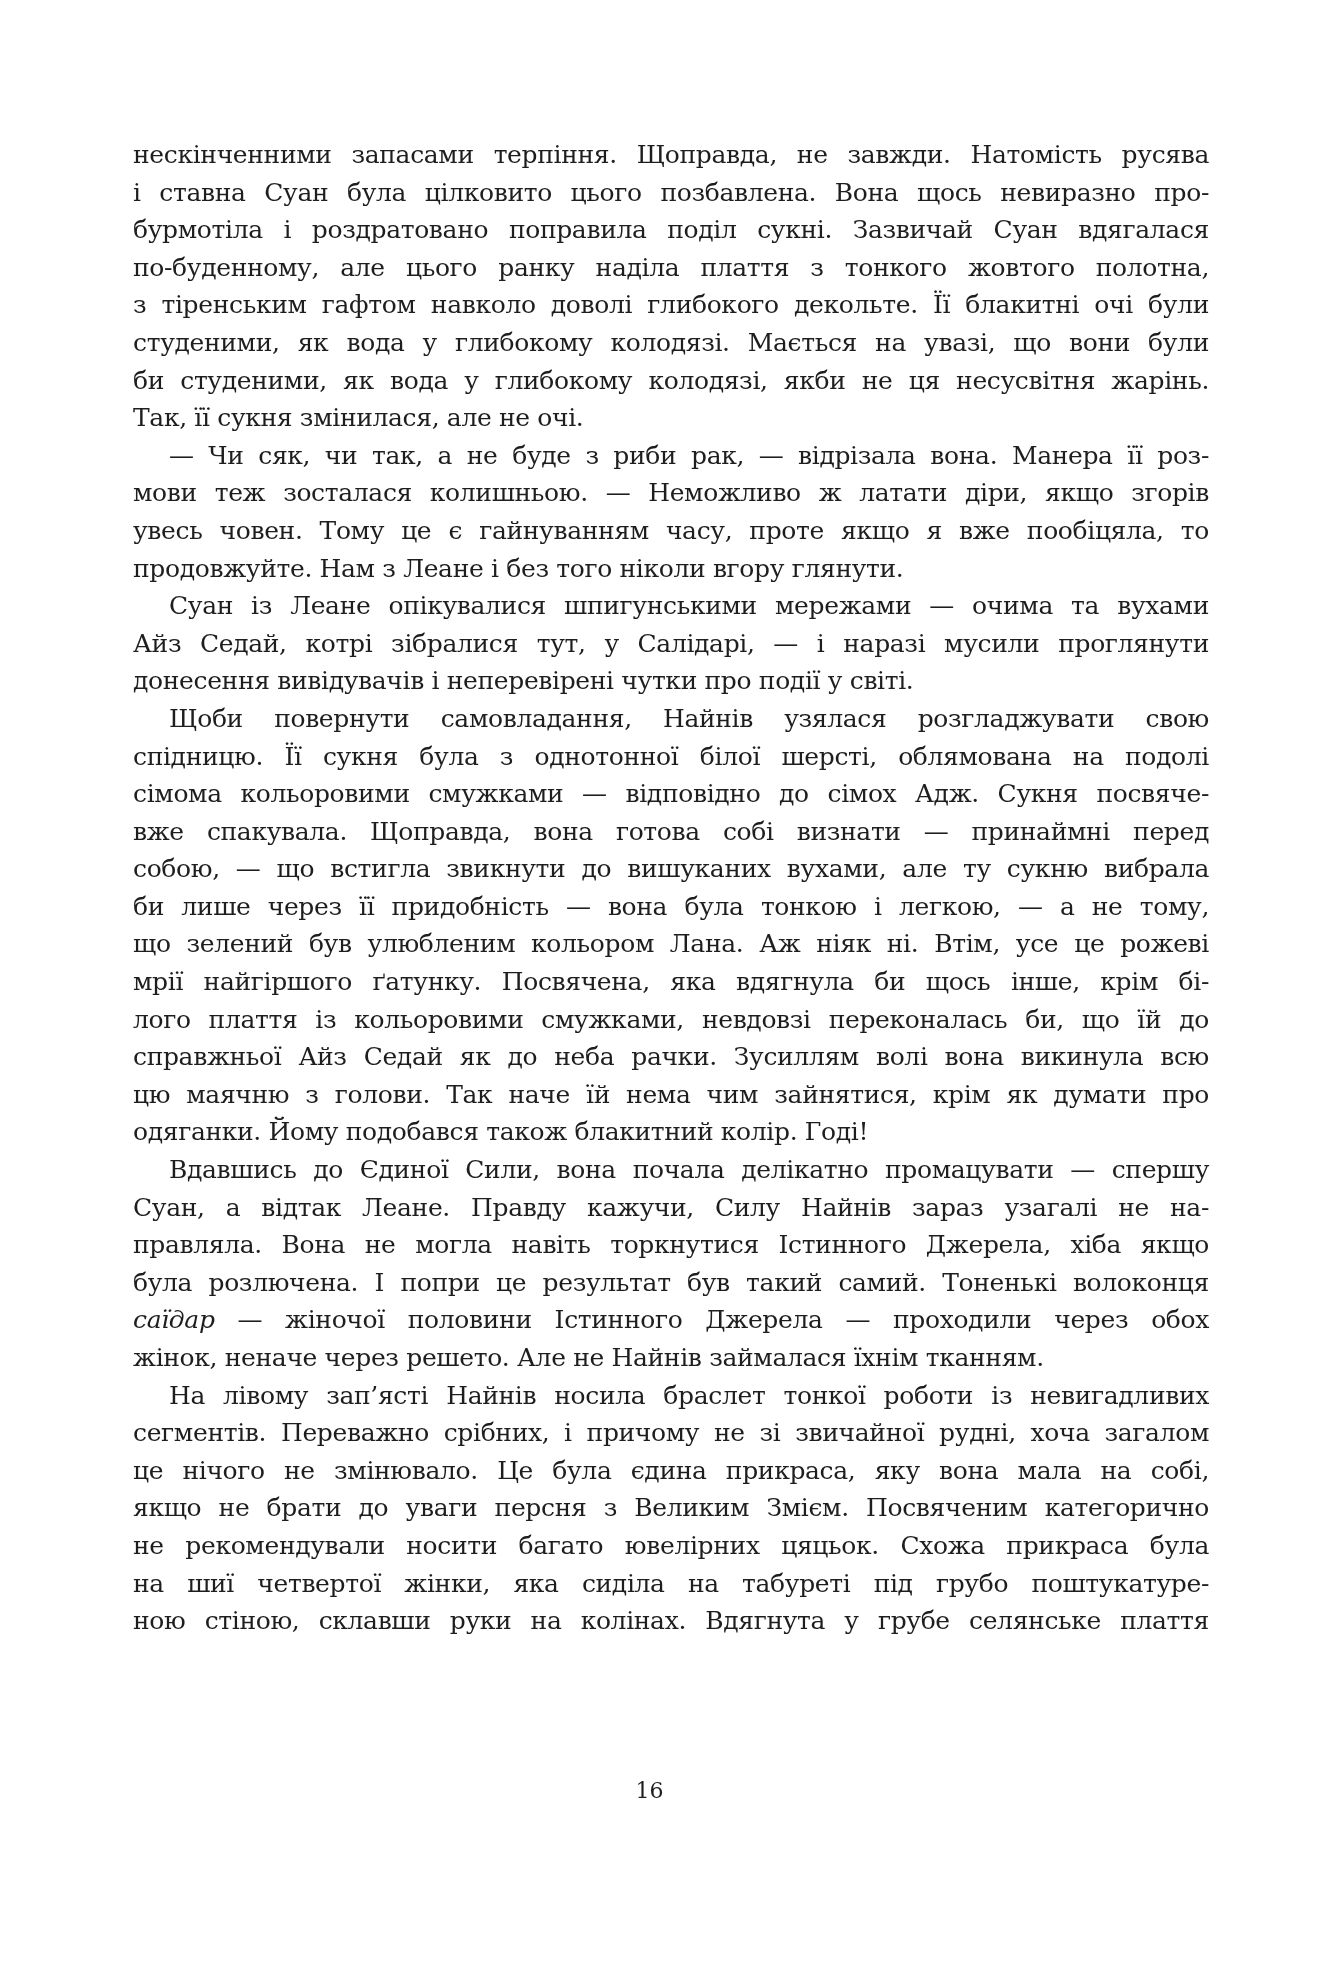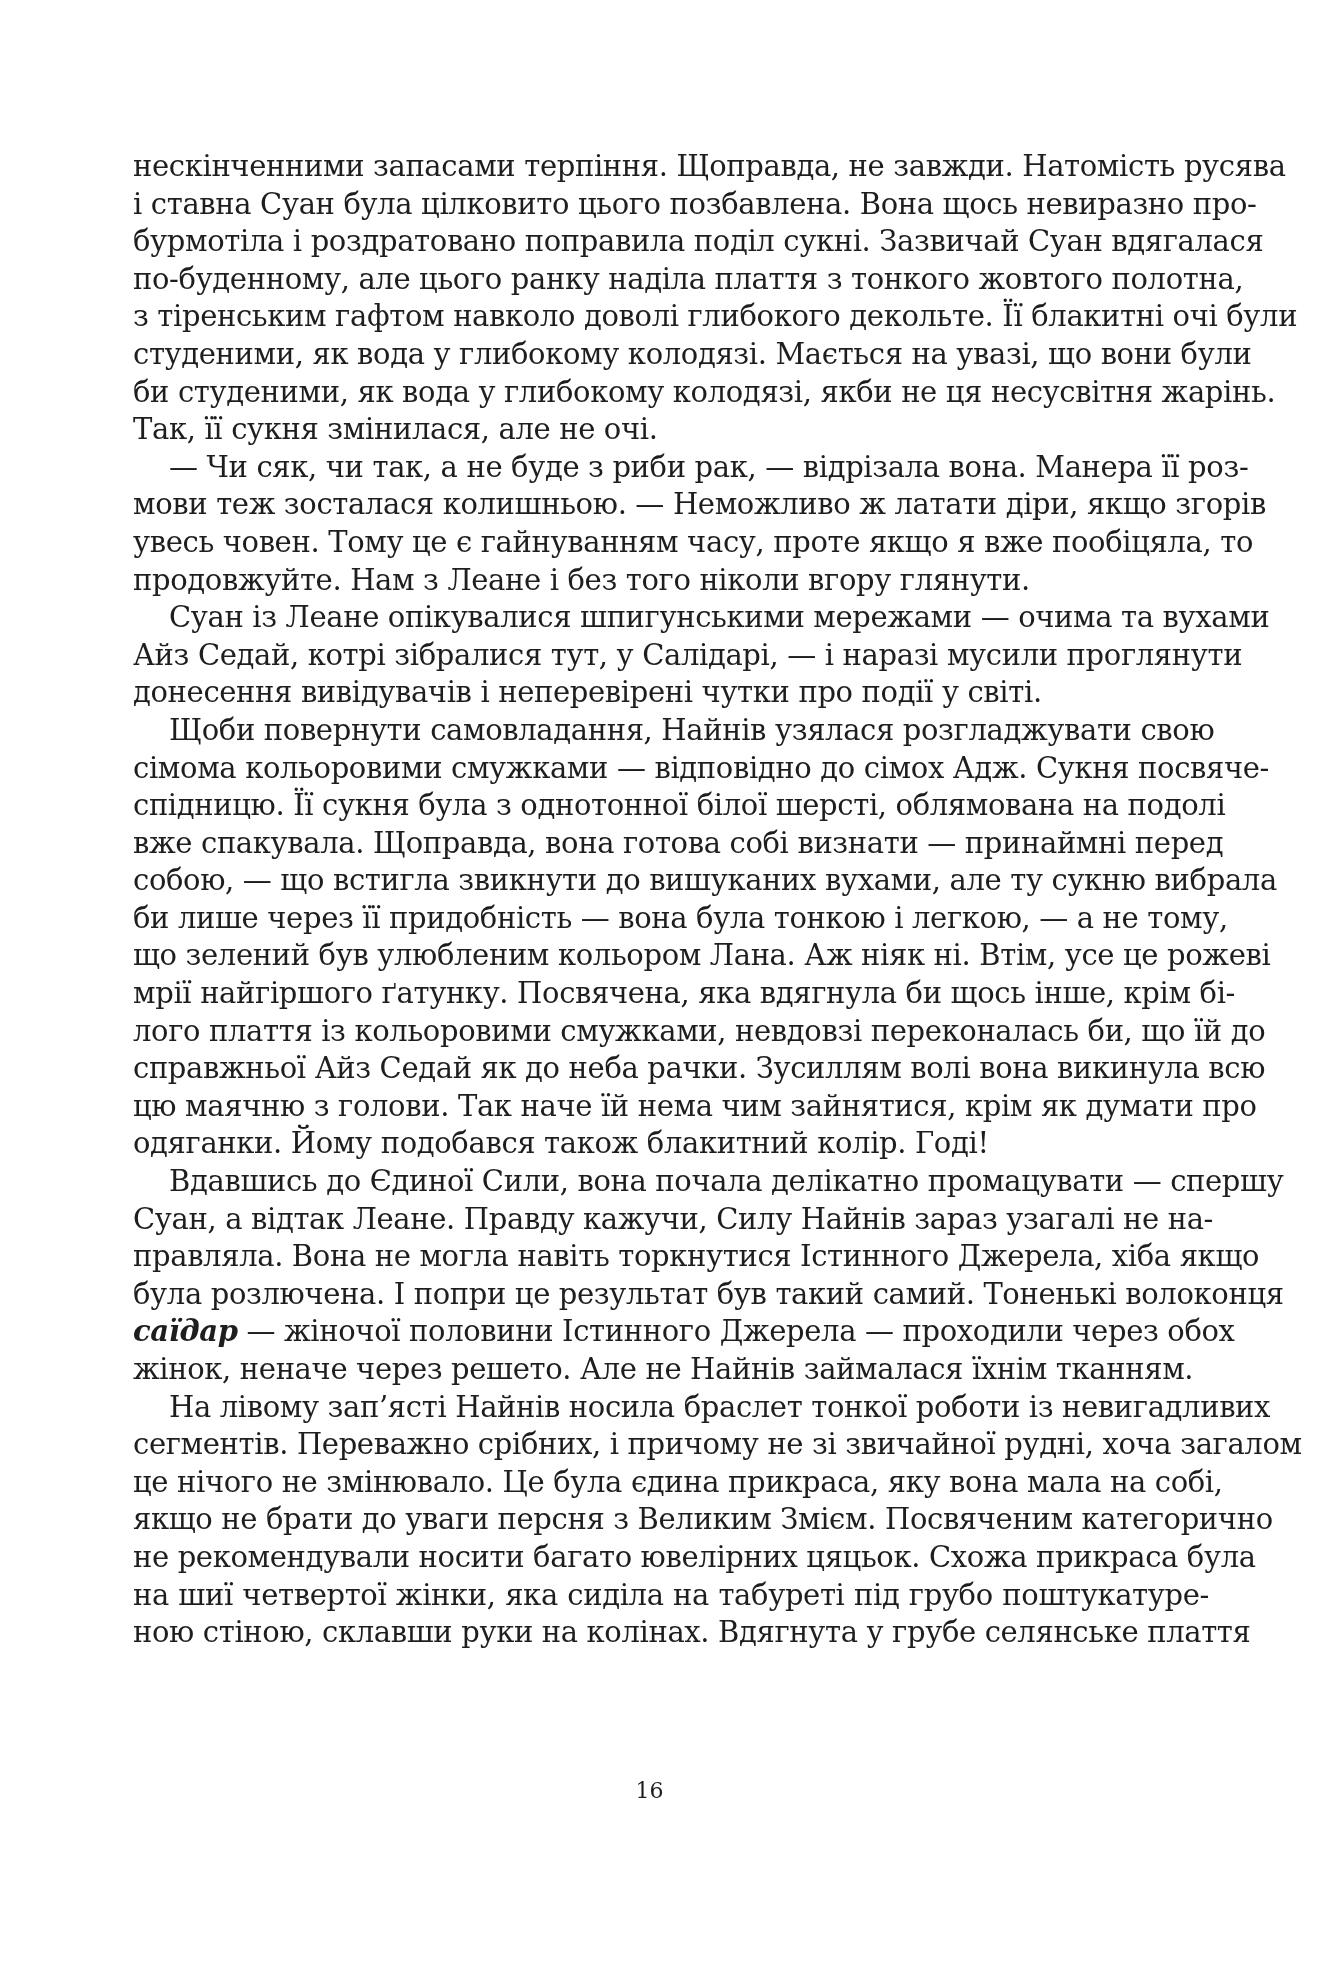--- a/index.html
+++ b/index.html
@@ -1,26 +1,26 @@
 <!DOCTYPE html>
 <html><head>
 <meta charset="utf-8">
 <style>
   html, body { margin:0; padding:0; background:#ffffff; }
   body { width:1339px; height:1969px; position:relative; overflow:hidden; }
   .page {
-    position:absolute; left:133px; top:148px; width:1076px;
+    position:absolute; left:133px; top:136px; width:1076px;
     font-family:"DejaVu Serif", "Liberation Serif", serif;
-    font-size:29px; line-height:37.6px; color:#1e1e1e;
+    font-size:25px; line-height:37.6px; color:#1e1e1e;
     letter-spacing:-0.35px;
   }
   .line { display:block; white-space:nowrap; text-align:justify; text-align-last:justify; height:37.6px; }
   .line.last { text-align-last:left; }
   .line.indent { padding-left:36px; }
-  .line i { font-style:italic;font-weight:bold; }
+  .line i { font-style:italic; }
   .page-number {
     position:absolute; left:0; width:1299px; top:1778px; text-align:center;
     font-family:"DejaVu Serif", "Liberation Serif", serif; font-size:22px; color:#1e1e1e;
   }
 </style>
 </head>
 <body>
 
 <div class="page" id="page-body">
     <div>
@@ -39,22 +39,22 @@
       <span class="line">увесь човен. Тому це є гайнуванням часу, проте якщо я вже пообіцяла, то</span>
       <span class="line last">продовжуйте. Нам з Леане і без того ніколи вгору глянути.</span>
     </div>
     <div>
       <span class="line indent">Суан із Леане опікувалися шпигунськими мережами — очима та вухами</span>
       <span class="line">Айз Седай, котрі зібралися тут, у Салідарі, — і наразі мусили проглянути</span>
       <span class="line last">донесення вивідувачів і неперевірені чутки про події у світі.</span>
     </div>
     <div>
       <span class="line indent">Щоби повернути самовладання, Найнів узялася розгладжувати свою</span>
+      <span class="line">спідницю. Її сукня була з однотонної білої шерсті, облямована на подолі</span>
       <span class="line">сімома кольоровими смужками — відповідно до сімох Адж. Сукня посвяче-</span>
-      <span class="line">спідницю. Її сукня була з однотонної білої шерсті, облямована на подолі</span>
       <span class="line">вже спакувала. Щоправда, вона готова собі визнати — принаймні перед</span>
       <span class="line">собою, — що встигла звикнути до вишуканих вухами, але ту сукню вибрала</span>
       <span class="line">би лише через її придобність — вона була тонкою і легкою, — а не тому,</span>
       <span class="line">що зелений був улюбленим кольором Лана. Аж ніяк ні. Втім, усе це рожеві</span>
       <span class="line">мрії найгіршого ґатунку. Посвячена, яка вдягнула би щось інше, крім бі-</span>
       <span class="line">лого плаття із кольоровими смужками, невдовзі переконалась би, що їй до</span>
       <span class="line">справжньої Айз Седай як до неба рачки. Зусиллям волі вона викинула всю</span>
       <span class="line">цю маячню з голови. Так наче їй нема чим зайнятися, крім як думати про</span>
       <span class="line last">одяганки. Йому подобався також блакитний колір. Годі!</span>
     </div>

